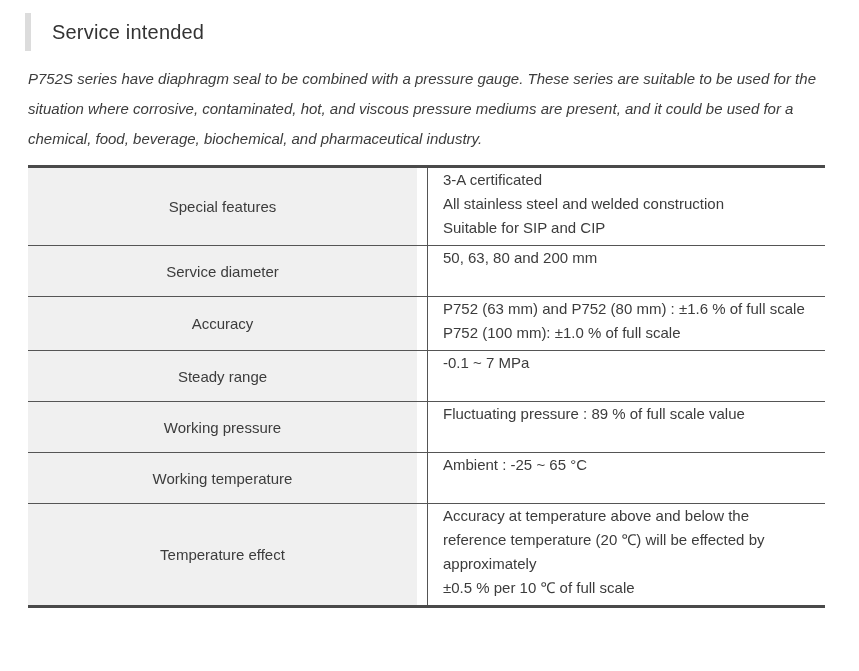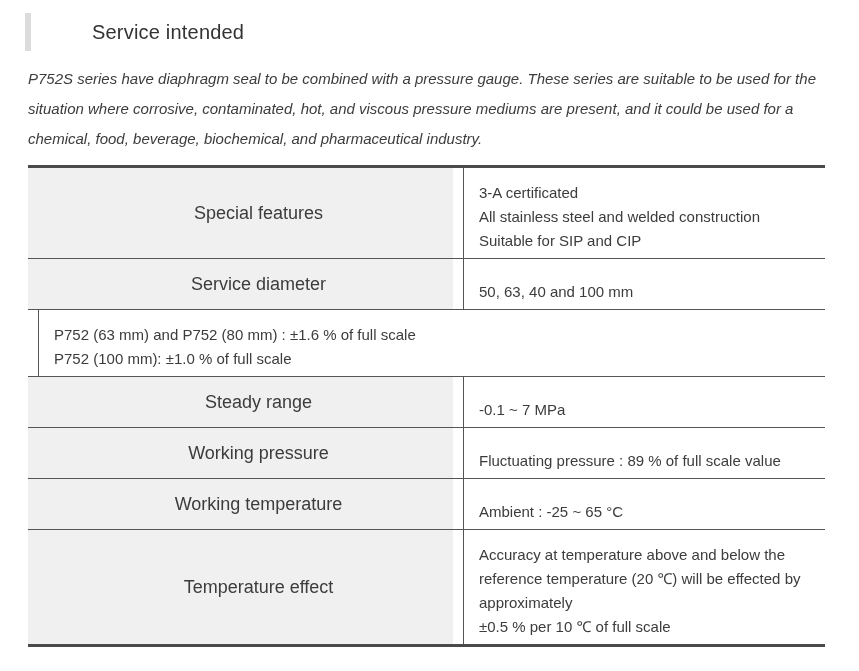--- a/index.html
+++ b/index.html
@@ -15,21 +15,20 @@
     width: 859px;
     height: 671px;
     overflow: hidden;
   }
   
   .heading {
     display: flex;
     align-items: center;
     padding: 12px 0 0 25px;
     height: 40px;
-    gap: 40px;
   }
   .heading-bar {
     width: 6px;
     height: 38px;
     background: var(--heading_bar, #dcdcdc);
     margin-right: 21px;
   }
   .heading-title {
     font-size: 20px;
     color: #333333;
@@ -59,38 +58,37 @@
   }
   .spec-row:last-child {
     border-bottom: none;
   }
   .spec-label-cell {
     flex: 0 0 389px;
     background: var(--label_bg, #f0f0f0);
     display: flex;
     align-items: center;
     justify-content: center;
-    font-size: 18px;
+    font-size: 15px;
     text-align: right;
-    padding-left: 36px;
   }
   .spec-gap {
     flex: 0 0 10px;
     background: #ffffff;
   }
   .spec-vline {
     flex: 0 0 1px;
     background: var(--row_divider, #555555);
   }
   .spec-values-cell {
     flex: 1 1 auto;
     display: flex;
     flex-direction: column;
-    justify-content: flex-end;
-    padding: 13px 0 5px 15px;
+    justify-content: flex-start;
+    padding: 0 0 5px 15px;
   }
   .value-line {
     font-size: 15px;
     line-height: 24px;
     white-space: nowrap;
   }
 </style>
 </head>
 <body>
 
@@ -113,25 +111,26 @@
           <div class="value-line">All stainless steel and welded construction</div>
           <div class="value-line">Suitable for SIP and CIP</div>
         </div>
   </div>
 
   <div class="spec-row">
     <div class="spec-label-cell">Service diameter</div>
     <div class="spec-gap"></div>
     <div class="spec-vline"></div>
     <div class="spec-values-cell">
-          <div class="value-line">50, 63, 40 and 100 mm</div>
+          <div class="value-line">50, 63, 80 and 200 mm</div>
         </div>
   </div>
 
   <div class="spec-row">
+    <div class="spec-label-cell">Accuracy</div>
     <div class="spec-gap"></div>
     <div class="spec-vline"></div>
     <div class="spec-values-cell">
           <div class="value-line">P752 (63 mm) and P752 (80 mm) : ±1.6 % of full scale</div>
           <div class="value-line">P752 (100 mm): ±1.0 % of full scale</div>
         </div>
   </div>
 
   <div class="spec-row">
     <div class="spec-label-cell">Steady range</div>

